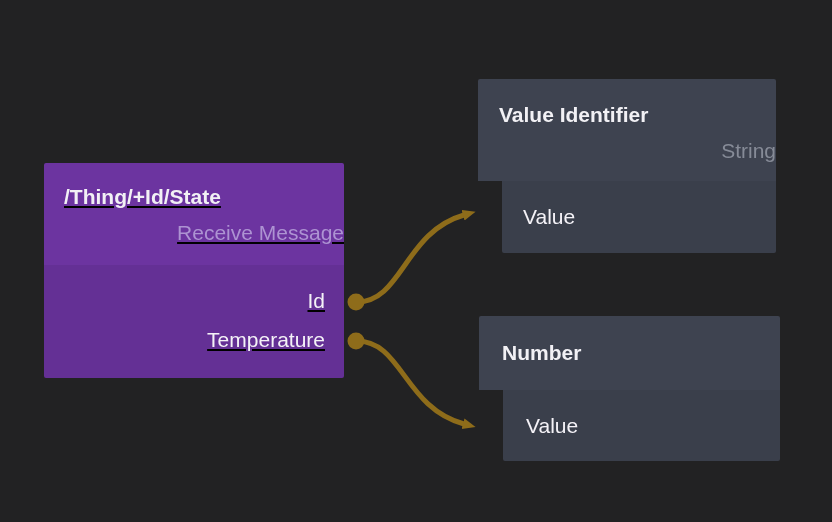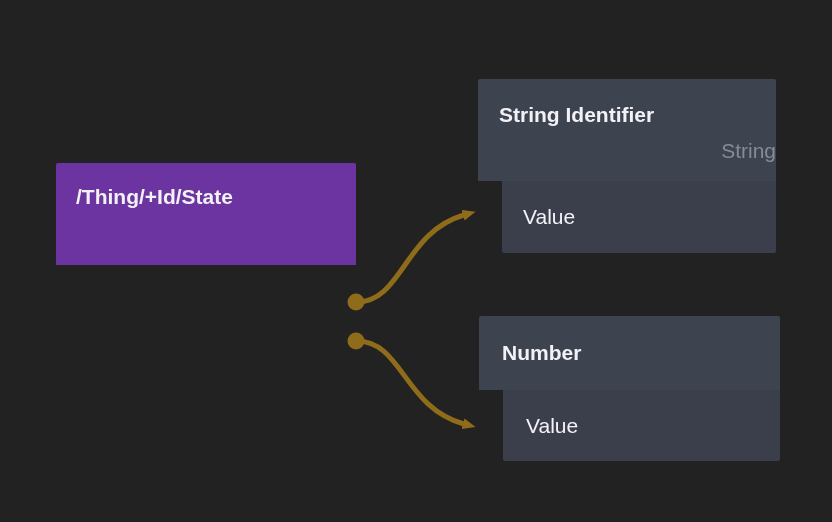--- a/index.html
+++ b/index.html
@@ -9,21 +9,21 @@
     background:#222223;
     overflow:hidden;
     font-family:"Liberation Sans","DejaVu Sans",sans-serif;
   }
   .node{
     position:absolute;
     border-radius:2px;
     z-index:1;
   }
   
-  .node-purple{left:56px;top:163px;width:300px;height:245px;}
+  .node-purple{left:44px;top:163px;width:300px;height:245px;text-decoration:underline;}
   .node-purple .node-header{
     height:102px;box-sizing:border-box;
     background:#6c34a0;
     padding:20px 0 0 20px;
     border-radius:2px 2px 0 0;
   }
   .node-purple .node-body{
     height:113px;box-sizing:border-box;
     background:#643095;
     padding-top:16px;
@@ -68,26 +68,35 @@
   }
 </style>
 </head>
 <body>
 
 <div class="canvas">
 
   <div class="node node-purple">
     <div class="node-header">
       <div class="node-title">/Thing/+Id/State</div>
+      <div class="node-subtitle">Receive Message</div>
+    </div>
+    <div class="node-body">
+      <div class="port-row out">
+        <span>Id</span>
+      </div>
+      <div class="port-row out">
+        <span>Temperature</span>
+      </div>
     </div>
   </div>
 
   <div class="node node-gray node-thing-identifier">
     <div class="node-header">
-      <div class="node-title">String Identifier</div>
+      <div class="node-title">Value Identifier</div>
       <div class="node-subtitle">String</div>
     </div>
     <div class="node-body">
       <div class="port-row in">
         <span>Value</span>
       </div>
     </div>
   </div>
 
   <div class="node node-gray node-number">

